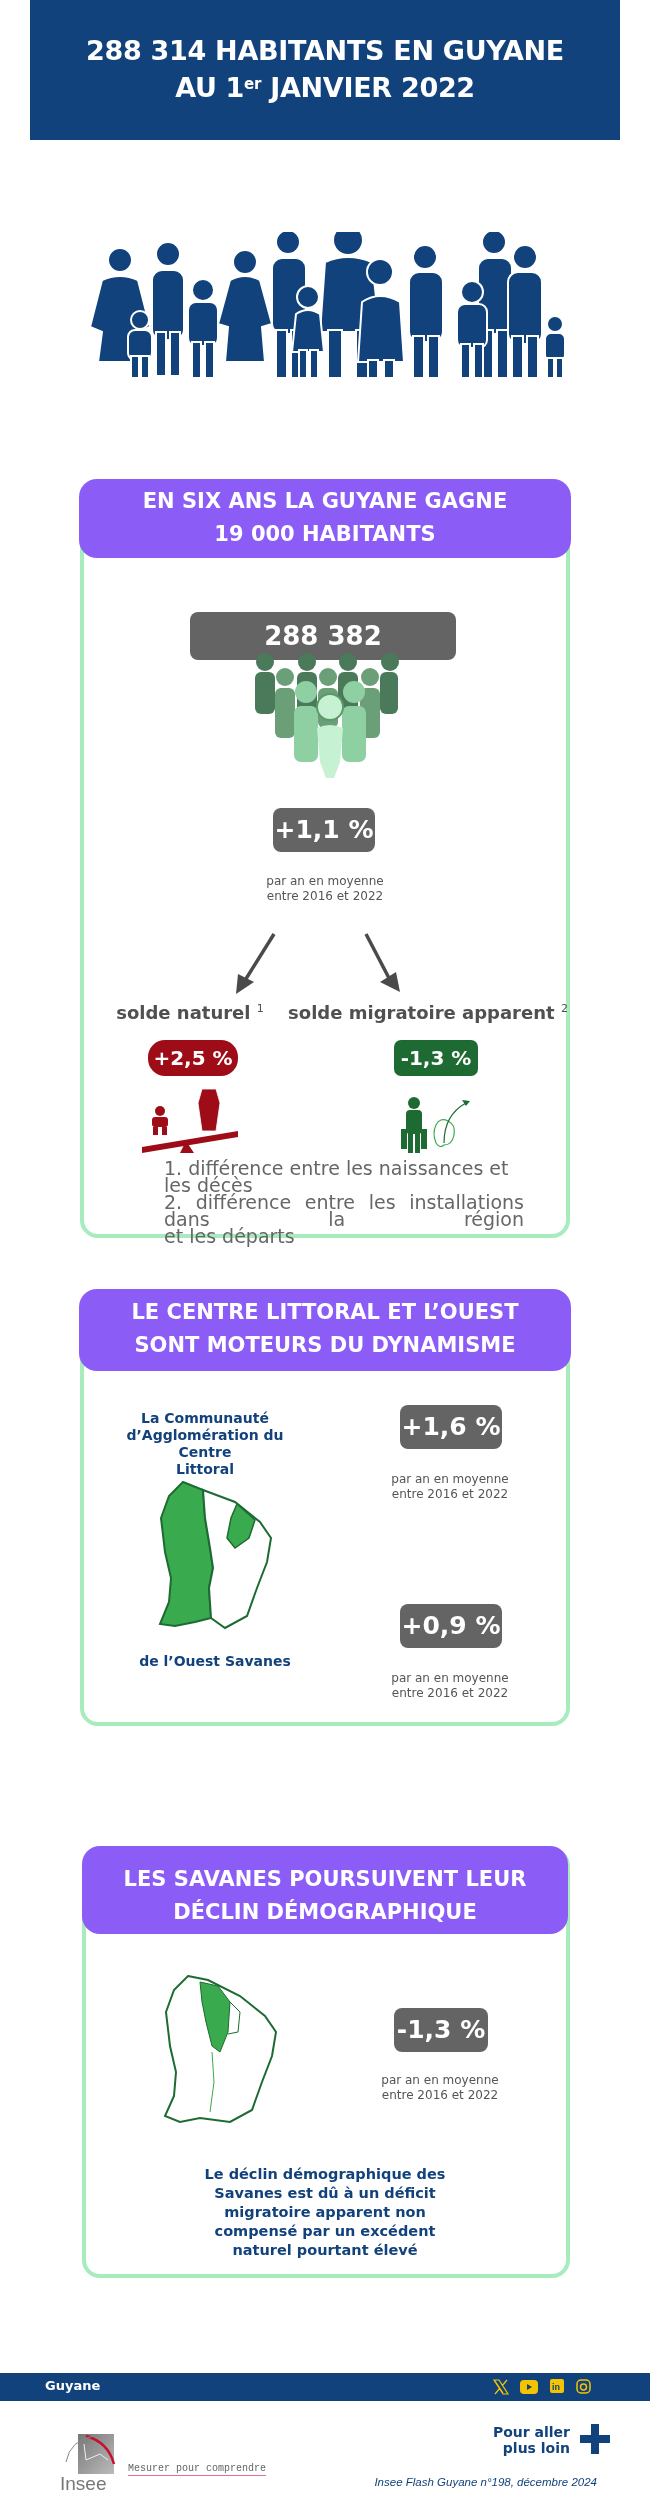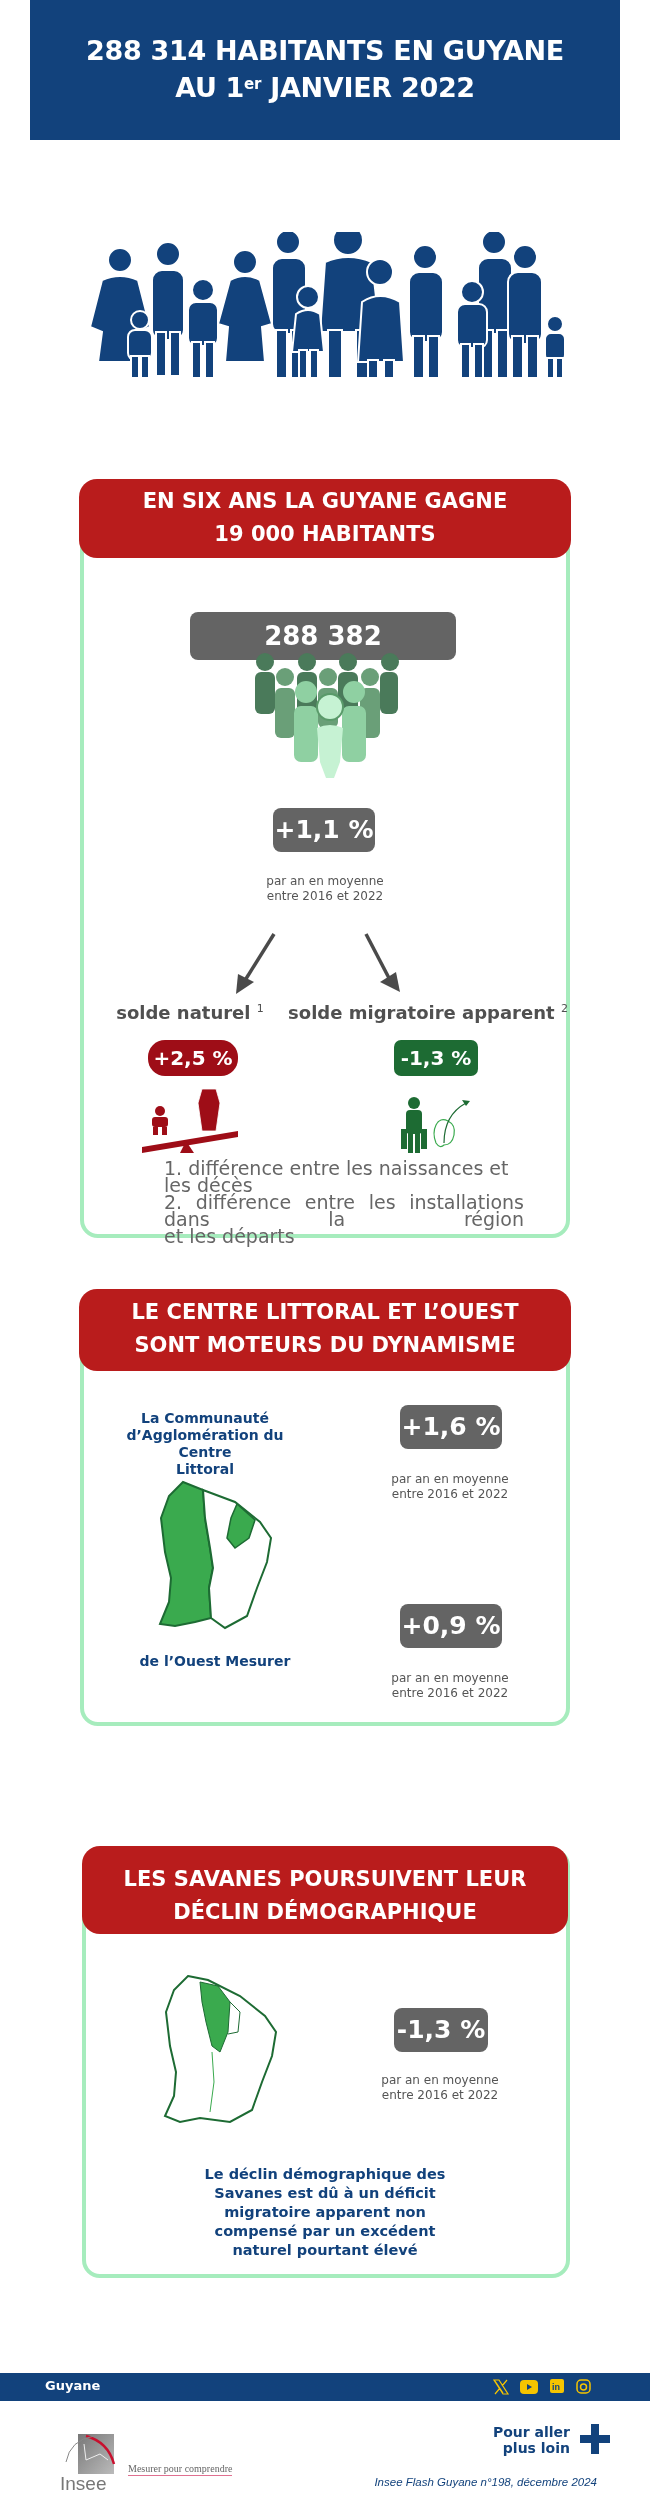--- a/index.html
+++ b/index.html
@@ -1,21 +1,21 @@
 <!DOCTYPE html>
 <html><head>
 <meta charset="utf-8">
 <style>
   * { box-sizing: border-box; margin: 0; padding: 0; }
   body { width: 650px; height: 2500px; background: #fff; font-family: "DejaVu Sans", sans-serif; position: relative; overflow: hidden; }
   .abs { position: absolute; }
   .hero { left: 30px; top: 0; width: 590px; height: 140px; background: #12427c; color: #fff; text-align: center; font-weight: bold; font-size: 27px; line-height: 37px; padding-top: 32px; letter-spacing: -0.3px; }
   .hero sup { font-size: 15px; vertical-align: top; position: relative; top: -3px; }
   .card { border: 4px solid #a6ecbd; border-radius: 18px; background: #fff; }
-  .card-head { background: #b91c1c; color: #fff; border-radius: 18px; text-align: center; font-weight: bold; font-size: 21px; line-height: 33px; }
+  .card-head { background: #8b5cf6; color: #fff; border-radius: 18px; text-align: center; font-weight: bold; font-size: 21px; line-height: 33px; }
   .pill { background: #646464; color: #fff; font-weight: bold; border-radius: 8px; text-align: center; }
   .sub { color: #555; font-size: 12px; line-height: 15px; text-align: center; }
   .navy { color: #12427c; font-weight: bold; text-align: center; }
   .footer-bar { left: 0; top: 2373px; width: 650px; height: 28px; background: #12427c; }
 </style>
 </head>
 <body>
 
 <div class="abs hero">
   <div>288 314 HABITANTS EN GUYANE</div>
@@ -191,21 +191,21 @@
     <div>entre 2016 et 2022</div>
   </div>
 
 <svg class="abs" style="left:155px;top:1478px" width="135" height="160" viewBox="0 0 135 160">
   <path d="M28 4 L48 12 L50 40 L55 70 L58 90 L54 110 L56 140 L40 144 L20 148 L5 146 L14 124 L16 100 L10 74 L6 40 L14 18 Z" fill="#3aaa4e" stroke="#1d6b33" stroke-width="2"></path>
   <path d="M48 12 L80 24 L105 44 L116 60 L112 84 L102 110 L92 138 L70 150 L56 140 L54 110 L58 90 L55 70 L50 40 Z" fill="#fff" stroke="#1d6b33" stroke-width="2"></path>
   <path d="M82 26 L100 42 L94 60 L80 70 L72 60 L76 40 Z" fill="#3aaa4e" stroke="#1d6b33" stroke-width="1.5"></path>
 </svg>
 
 <div class="abs navy" style="left:100px;top:1652px;width:230px;font-size:14px;line-height:18px">
-    <div>de l’Ouest Mesurer</div>
+    <div>de l’Ouest Savanes</div>
 </div>
 <div class="abs pill" style="left:400px;top:1604px;width:102px;height:44px;font-size:25px;line-height:44px">+0,9 %</div>
 <div class="abs sub" style="left:380px;top:1671px;width:140px">
     <div>par an en moyenne</div>
     <div>entre 2016 et 2022</div>
   </div>
 
 <div class="abs card" style="left:82px;top:1848px;width:488px;height:430px"></div>
 <div class="abs card-head" style="left:82px;top:1846px;width:486px;height:88px;padding-top:17px">
   <div>LES SAVANES POURSUIVENT LEUR</div>
@@ -257,21 +257,21 @@
         <stop offset="0" stop-color="#777"></stop>
         <stop offset="1" stop-color="#bbb"></stop>
       </linearGradient>
     </defs>
   <rect x="22" y="2" width="36" height="40" fill="url(#lg)"></rect>
   <path d="M30 4 Q52 10 58 32" stroke="#c8102e" stroke-width="2.5" fill="none"></path>
   <path d="M10 30 Q14 8 38 4" stroke="#888" stroke-width="1" fill="none"></path>
   <path d="M28 12 L30 28 L44 22 L52 28" stroke="#eee" stroke-width="1" fill="none"></path>
   <text x="4" y="58" font-size="19" fill="#777" font-family="Liberation Sans, sans-serif">Insee</text>
 </svg>
-<div class="abs" style="left:128px;top:2463px;font-size:10px;color:#666;border-bottom:1px solid #e07090;padding-bottom:1px;font-family:Liberation Serif, serif">Mesurer pour comprendre</div>
+<div class="abs" style="left:128px;top:2463px;font-size:10px;color:#666;border-bottom:1px solid #e07090;padding-bottom:1px;font-family:Liberation Mono, monospace">Mesurer pour comprendre</div>
 
 <div class="abs" style="left:470px;top:2424px;width:100px;text-align:right;color:#12427c;font-weight:bold;font-size:14px;line-height:16px">
   <div>Pour aller</div>
     <div>plus loin</div>
 </div>
 <svg class="abs" style="left:580px;top:2424px" width="30" height="30" viewBox="0 0 30 30">
     <rect x="11" y="0" width="8" height="30" fill="#12427c"></rect>
     <rect x="0" y="11" width="30" height="8" fill="#12427c"></rect>
   </svg>
 <div class="abs" style="left:340px;top:2476px;width:257px;text-align:right;font-style:italic;color:#12427c;font-size:11.5px;font-family:'Liberation Sans',sans-serif">Insee Flash Guyane n°198, décembre 2024</div>

